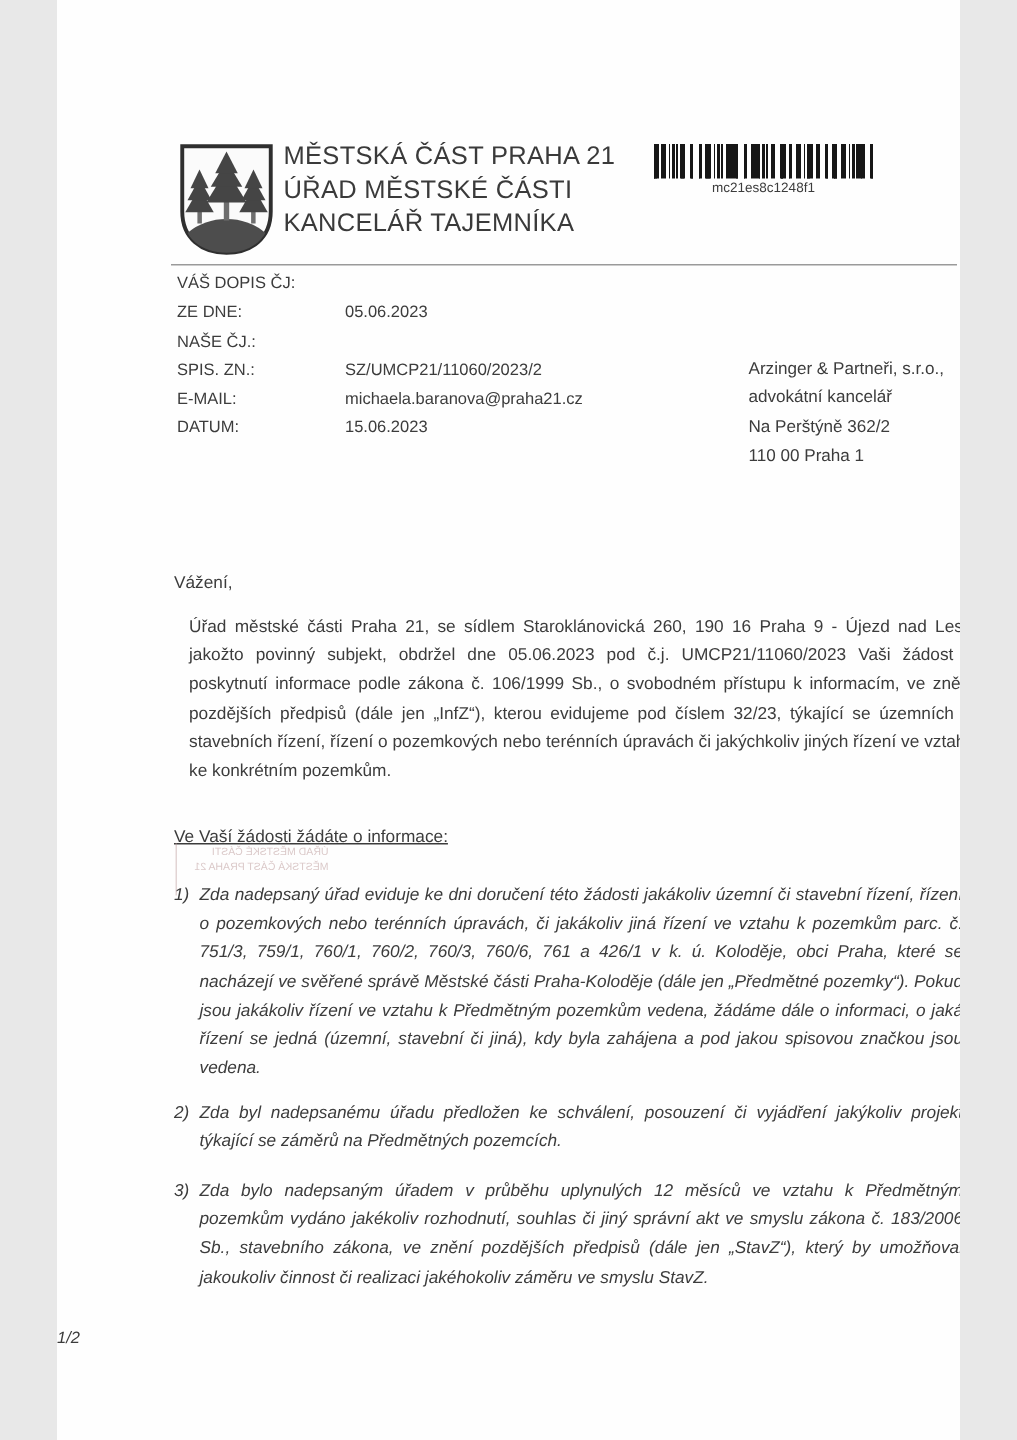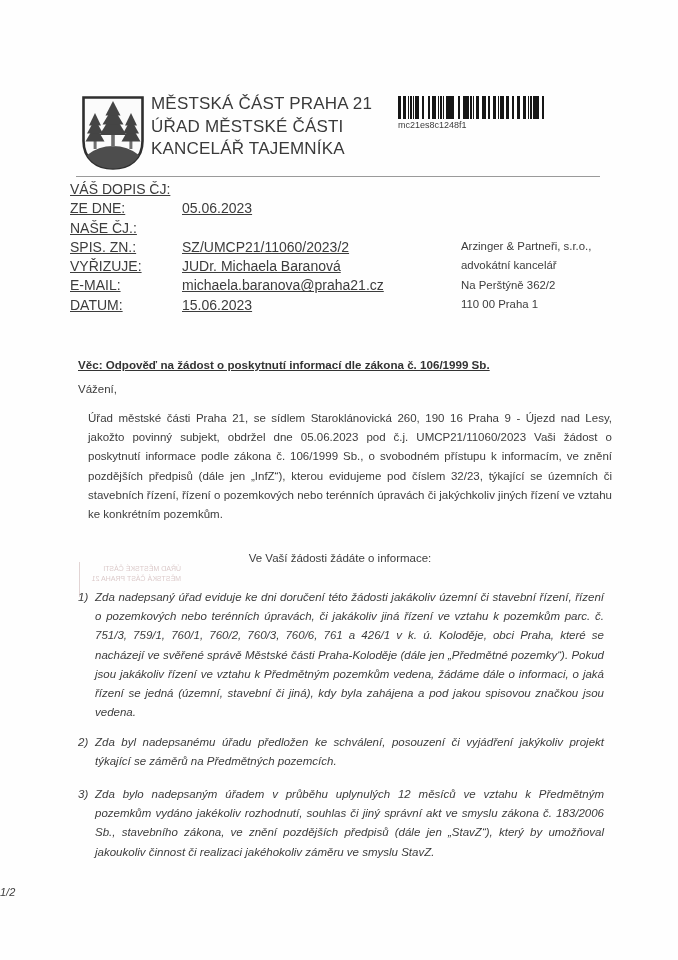--- a/index.html
+++ b/index.html
@@ -1,66 +1,66 @@
 <!DOCTYPE html>
 <html lang="cs"><head>
 <meta charset="utf-8">
 <style>
   * { margin:0; padding:0; box-sizing:border-box; }
   html,body { background:#e8e8e8; }
   .page {
     position:relative;
-    width:678px; height:960px;
+    width:602px; height:960px;
     margin:0 auto;
     background:#fefefe;
     font-family:"Liberation Sans","DejaVu Sans",sans-serif;
     color:#3e3e3e;
     overflow:hidden;
   }
 
   
   .logo { position:absolute; left:80px; top:94px; width:66px; height:78px; }
   .org-block { position:absolute; left:151px; top:93px; }
   .org-line { font-size:17px; line-height:22.5px; color:#3a3a3a; letter-spacing:.2px; }
   .contact-line { position:absolute; left:151px; top:158px; font-size:7.6px; letter-spacing:.15px; color:#3c3c3c; white-space:nowrap; }
 
   .barcode {
     position:absolute; left:398px; top:96px; width:148px; height:23px;
     background-image:
       repeating-linear-gradient(90deg,#161616 0 2px,transparent 2px 6px),
       repeating-linear-gradient(90deg,#161616 0 1px,transparent 1px 5px),
       repeating-linear-gradient(90deg,#161616 0 3px,transparent 3px 17px);
   }
-  .barcode-label { position:absolute; left:398px; top:120px; width:146px; text-align:left; font-size:9px; color:#3c3c3c; }
+  .barcode-label { position:absolute; left:398px; top:120px; width:146px; text-align:center; font-size:9px; color:#3c3c3c; }
 
   .header-rule { position:absolute; left:76px; top:176px; width:524px; height:1px; background:#9a9a9a; }
 
   
-  .ref-block { position:absolute; left:70px; top:180px; font-size:14px; line-height:19.3px; color:#3c3c3c;text-decoration:underline; }
+  .ref-block { position:absolute; left:80px; top:180px; font-size:11px; line-height:19.3px; color:#3c3c3c; }
   .ref-row { display:flex; }
   .ref-label { width:112px; flex-shrink:0; }
   .ref-value { white-space:nowrap; }
 
   .recipient { position:absolute; left:413px; top:237px; font-size:11.4px; line-height:19.3px; color:#3c3c3c;margin-left:48px; }
 
   
   .subject {
     position:absolute; left:78px; top:358px;
     font-size:11.6px; font-weight:bold; color:#333;
     text-decoration:underline;
     white-space:nowrap;
   }
   .salutation { position:absolute; left:78px; top:383px; font-size:11.5px; color:#3c3c3c; }
   .body-par {
     position:absolute; left:78px; width:524px;
     font-size:11.5px; line-height:19.2px; color:#3c3c3c;
     text-align:justify;
   }
   .par-1 { top:409px;margin-left:10px; }
-  .par-2 { top:549px; text-align:center; }
+  .par-2 { top:549px; text-align:left;text-decoration:underline; }
 
   
   .stamp-bleed {
     position:absolute; left:79px; top:562px; width:104px;
     transform:scaleX(-1);
     color:rgba(186,150,150,0.5);
     font-size:7px; line-height:9.5px;
     border-right:1px solid rgba(186,150,150,0.4);
     padding:2px 3px 14px 2px;
     pointer-events:none;
@@ -135,41 +135,36 @@
       <span class="ref-value">05.06.2023</span>
     </div>
     <div class="ref-row">
       <span class="ref-label">NAŠE ČJ.:</span>
     </div>
     <div class="ref-row">
       <span class="ref-label">SPIS. ZN.:</span>
       <span class="ref-value">SZ/UMCP21/11060/2023/2</span>
     </div>
     <div class="ref-row">
-      <span class="ref-label">VYŘIZUJE:</span>
-      <span class="ref-value">JUDr. Michaela Baranová</span>
-    </div>
-    <div class="ref-row">
       <span class="ref-label">E-MAIL:</span>
       <span class="ref-value">michaela.baranova@praha21.cz</span>
     </div>
     <div class="ref-row">
       <span class="ref-label">DATUM:</span>
       <span class="ref-value">15.06.2023</span>
     </div>
   </div>
 
   <div class="recipient">
     <div>Arzinger &amp; Partneři, s.r.o.,</div>
     <div>advokátní kancelář</div>
     <div>Na Perštýně 362/2</div>
     <div>110 00  Praha 1</div>
   </div>
 
-  <div class="subject">Věc: Odpověď na žádost o poskytnutí informací dle zákona č. 106/1999 Sb.</div>
   <div class="salutation">Vážení,</div>
 
   <div class="body-par par-1">Úřad městské části Praha 21, se sídlem Staroklánovická 260, 190 16 Praha 9 - Újezd nad Lesy, jakožto povinný subjekt, obdržel dne 05.06.2023 pod č.j. UMCP21/11060/2023 Vaši žádost o poskytnutí informace podle zákona č. 106/1999 Sb., o svobodném přístupu k informacím, ve znění pozdějších předpisů (dále jen „InfZ“), kterou evidujeme pod číslem 32/23, týkající se územních či stavebních řízení, řízení o pozemkových nebo terénních úpravách či jakýchkoliv jiných řízení ve vztahu ke konkrétním pozemkům.</div>
   <div class="body-par par-2">Ve Vaší žádosti žádáte o informace:</div>
 
   <div class="stamp-bleed">
     <div>ÚŘAD MĚSTSKÉ ČÁSTI</div>
     <div>MĚSTSKÁ ČÁST PRAHA 21</div>
   </div>
 

